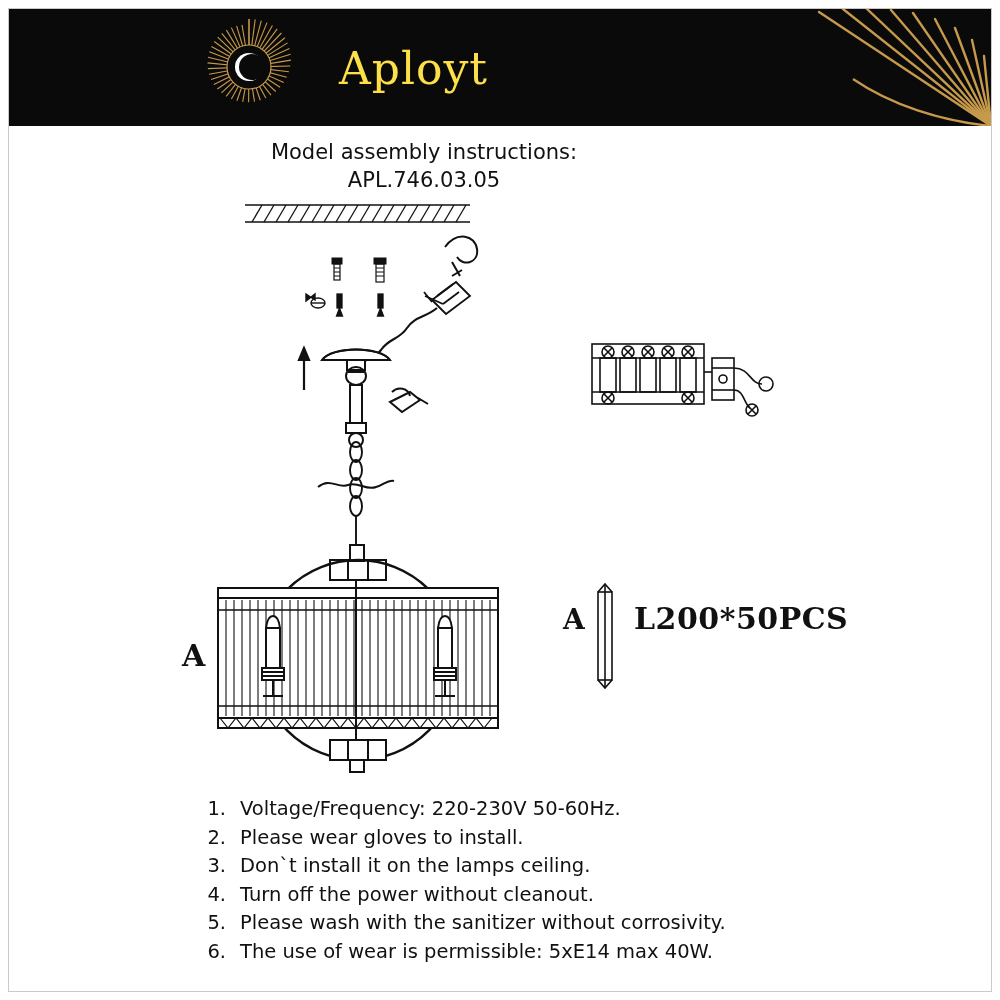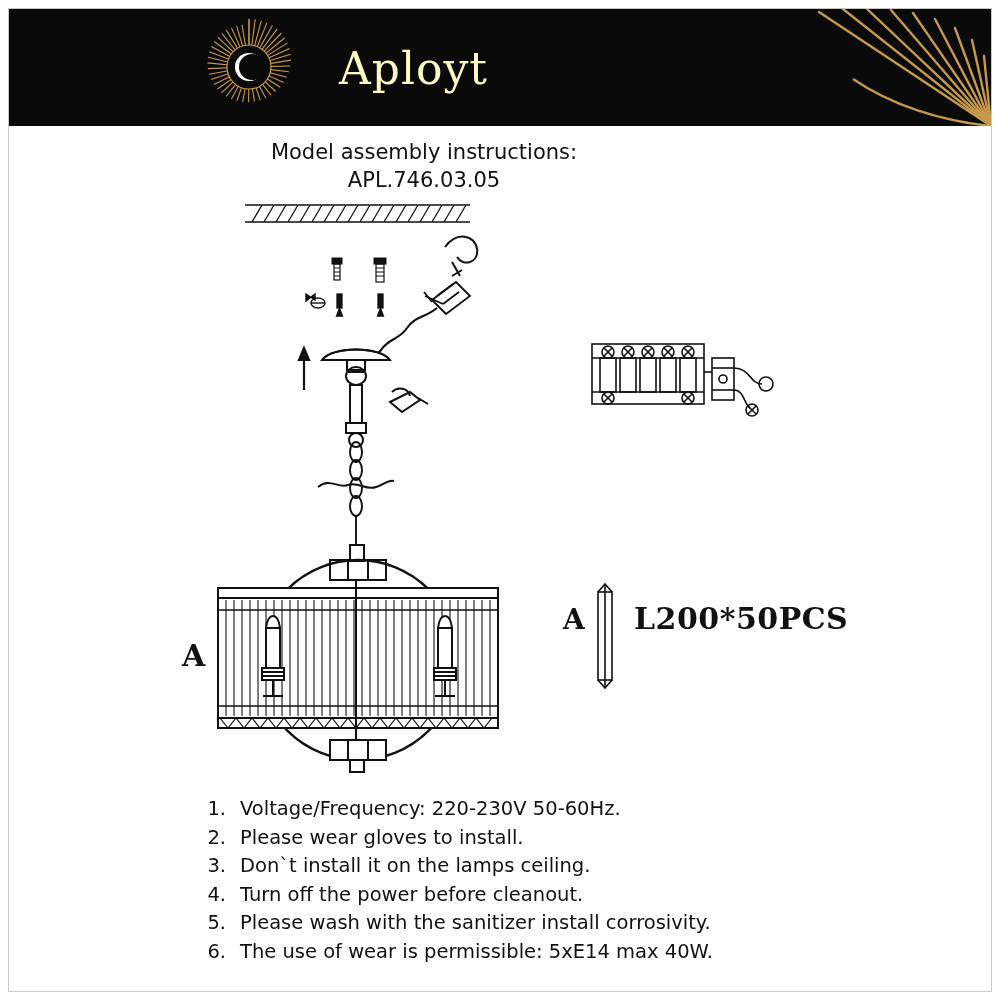--- a/index.html
+++ b/index.html
@@ -38,21 +38,21 @@
     background: #0a0a0a;
     overflow: hidden;
   }
   .brand-text {
     position: absolute;
     left: 330px;
     top: 34px;
     font-family: "DejaVu Serif", serif;
     font-size: 44px;
     letter-spacing: 1px;
-    color: #fef9c3;
+    color: #fde047;
   }
   .sunburst {
     position: absolute;
     left: 180px;
     top: 8px;
     width: 120px;
     height: 100px;
   }
   .fan {
     position: absolute;
@@ -509,25 +509,25 @@
     <div class="instr-row">
       <span class="instr-num">2.</span>
       <span class="instr-text">Please wear gloves to install.</span>
     </div>
     <div class="instr-row">
       <span class="instr-num">3.</span>
       <span class="instr-text">Don`t install it on the lamps ceiling.</span>
     </div>
     <div class="instr-row">
       <span class="instr-num">4.</span>
-      <span class="instr-text">Turn off the power before cleanout.</span>
+      <span class="instr-text">Turn off the power without cleanout.</span>
     </div>
     <div class="instr-row">
       <span class="instr-num">5.</span>
-      <span class="instr-text">Please wash with the sanitizer install corrosivity.</span>
+      <span class="instr-text">Please wash with the sanitizer without corrosivity.</span>
     </div>
     <div class="instr-row">
       <span class="instr-num">6.</span>
       <span class="instr-text">The use of wear is permissible: 5xE14 max 40W.</span>
     </div>
   </div>
 
 </div>
 
 </body></html>

